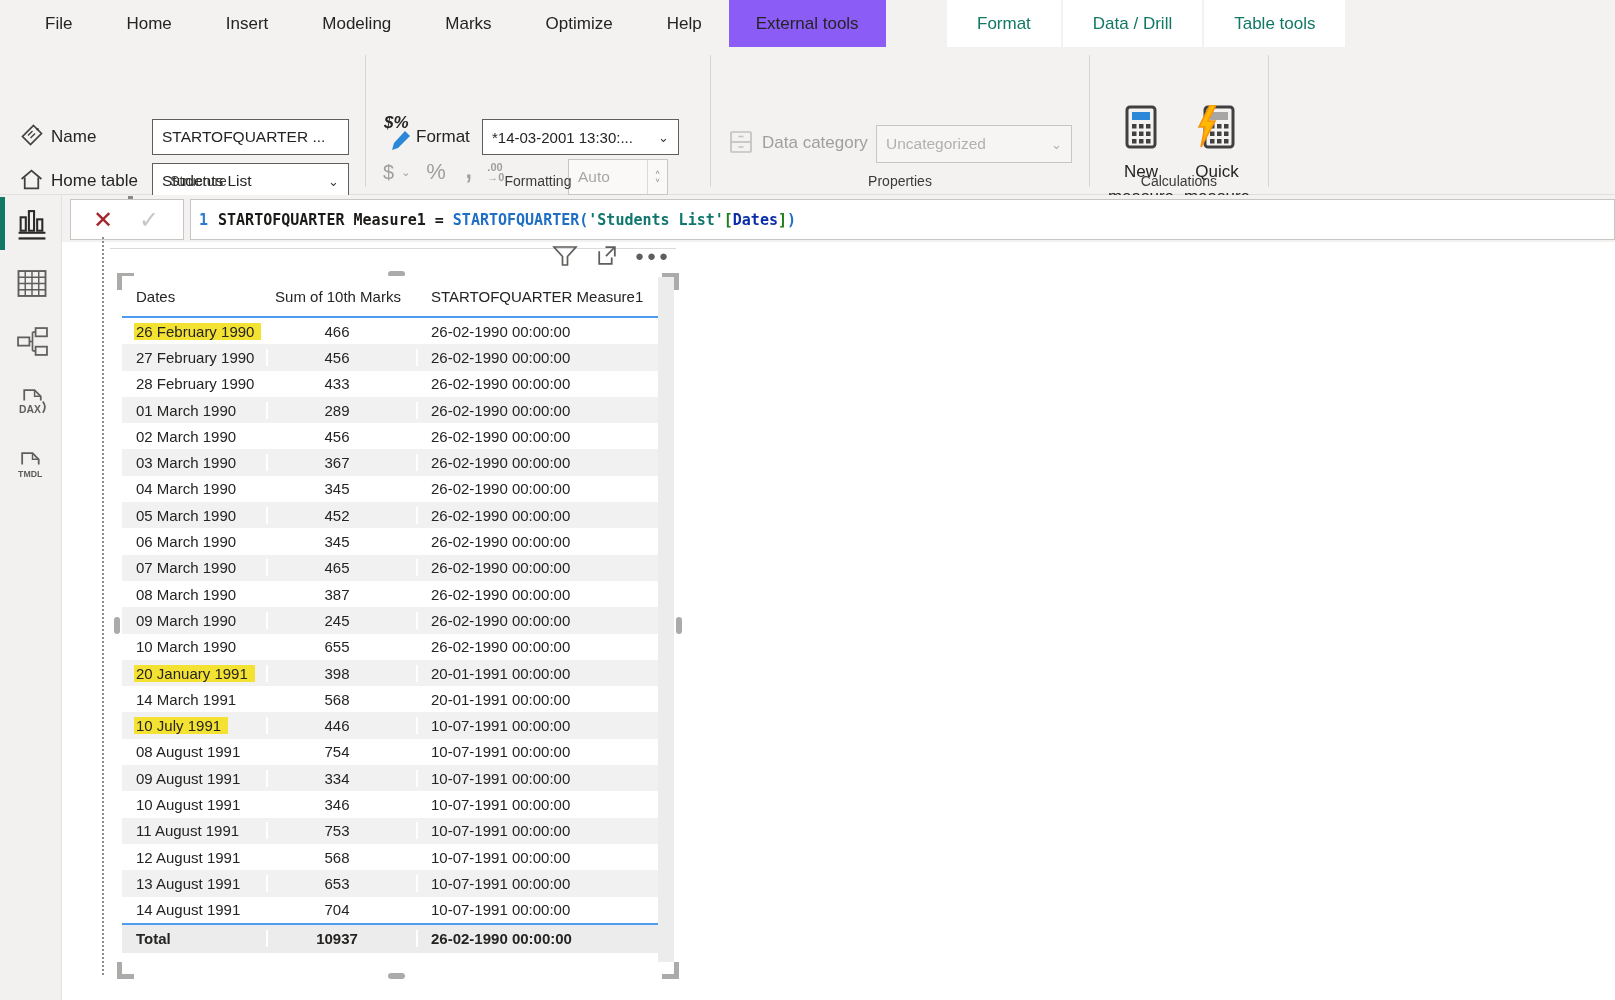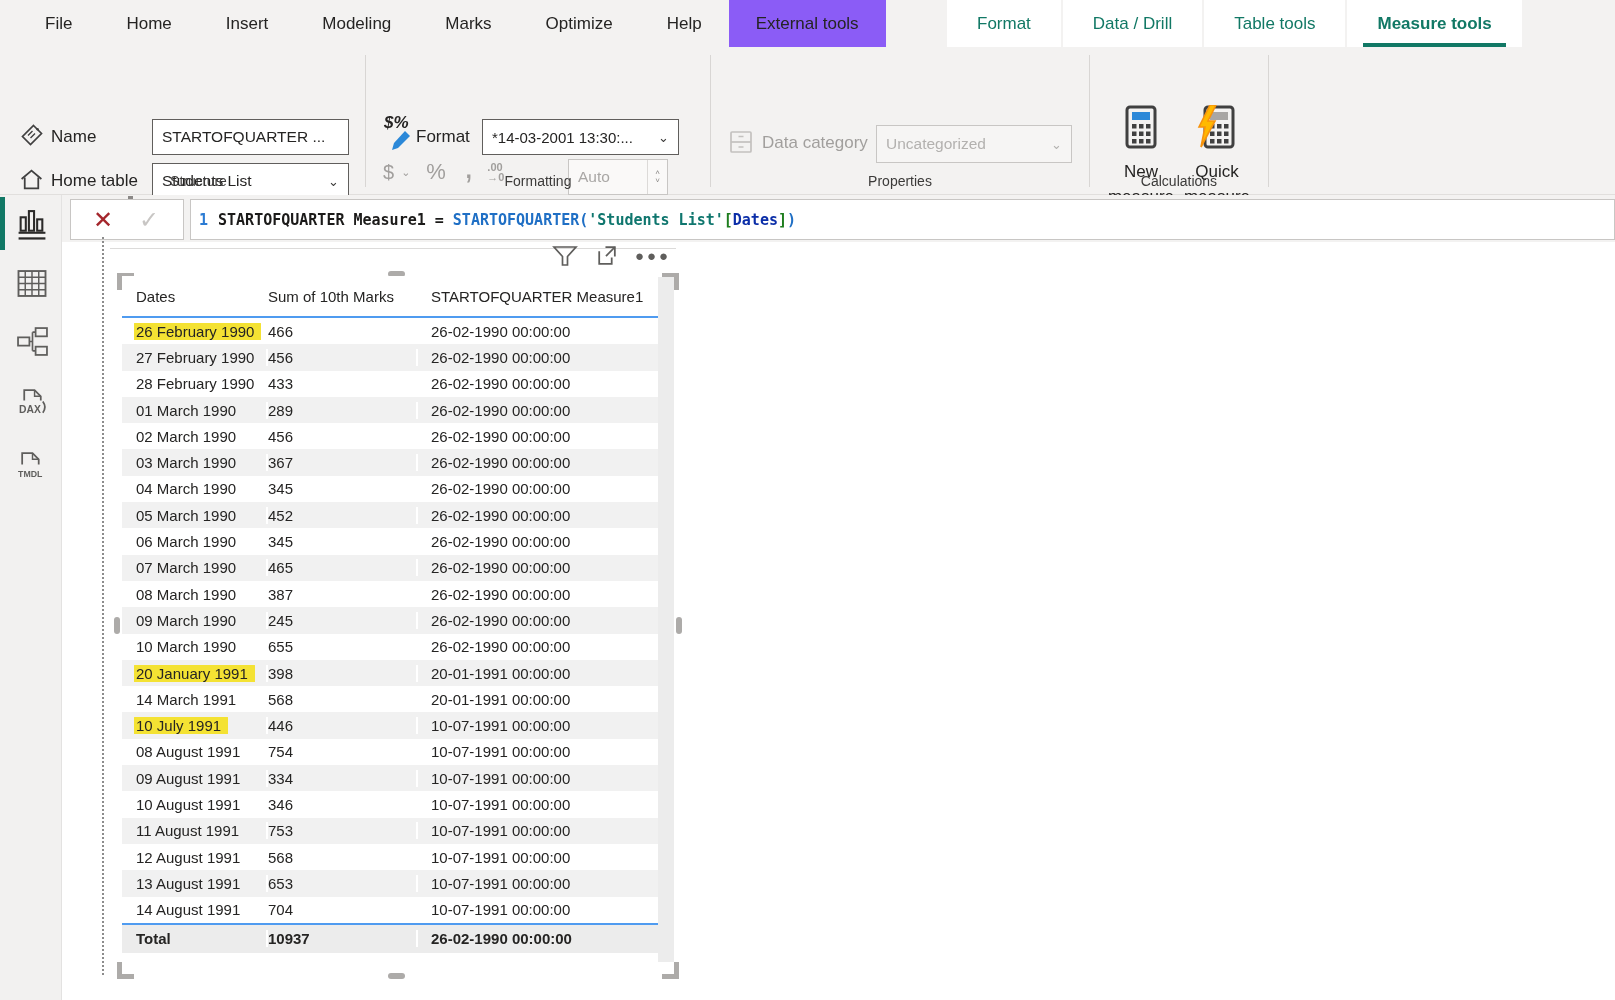--- a/index.html
+++ b/index.html
@@ -88,21 +88,21 @@
   .corner.bl { border-left:5px solid #adaba9; border-bottom:5px solid #adaba9; }
   .corner.br { border-right:5px solid #adaba9; border-bottom:5px solid #adaba9; }
 
   
   .tbl { position:absolute; left:122px; top:276px; width:536px; font-size:15px; color:#252423; }
   .tbl-header { display:flex; height:42px; align-items:center; border-bottom:2px solid #4f9bf0;
                 background:#fff; }
   .tbl-row { display:flex; height:26.3px; align-items:center; }
   .tbl-row.alt { background:#f1f1f1; }
   .c1 { width:146px; padding-left:14px; border-right:2px solid #fff; white-space:nowrap; overflow:hidden; }
-  .c2 { width:150px; padding-right:10px; text-align:left; border-right:2px solid #fff; }
+  .c2 { width:150px; padding-right:10px; text-align:center; border-right:2px solid #fff; }
   .c3 { width:240px; padding-left:13px; white-space:nowrap; }
   .tbl-header .c1, .tbl-header .c2, .tbl-header .c3 { border-right:none; }
   .tbl-total { display:flex; height:30px; align-items:center; font-weight:700;
                background:#ececec; border-top:2px solid #4f9bf0; }
   .hl { background:#f4e233; padding:1px 7px 2px 2px; margin-left:-2px; border-radius:2px; }
   .scroll-strip { position:absolute; left:658px; top:277px; width:16px; height:685px; background:#ececec; }
 </style>
 </head>
 <body>
 
@@ -116,21 +116,20 @@
       <div class="menu-tab">Modeling</div>
       <div class="menu-tab">Marks</div>
       <div class="menu-tab">Optimize</div>
       <div class="menu-tab">Help</div>
       <div class="menu-tab lightbg">External tools</div>
     </div>
     <div class="ctx-tabs">
       <div class="ctx-tab">Format</div>
       <div class="ctx-tab">Data / Drill</div>
       <div class="ctx-tab">Table tools</div>
-      <div class="ctx-tab active">Measure tools</div>
     </div>
   </div>
 
   <div class="ribbon">
 
     <svg class="rb-icon" style="left:20px; top:76px;" width="24" height="24" viewBox="0 0 24 24">
       <path d="M13.5 2.5 L21.5 10.5 L10.5 21.5 L2.5 13.5 Z" fill="none" stroke="#404040" stroke-width="1.7"></path>
       <path d="M8 12.5 L12.5 8 M10.5 15 L15 10.5" stroke="#404040" stroke-width="1.4"></path>
       <circle cx="17.6" cy="6.2" r="1.2" fill="#404040"></circle>
     </svg>

